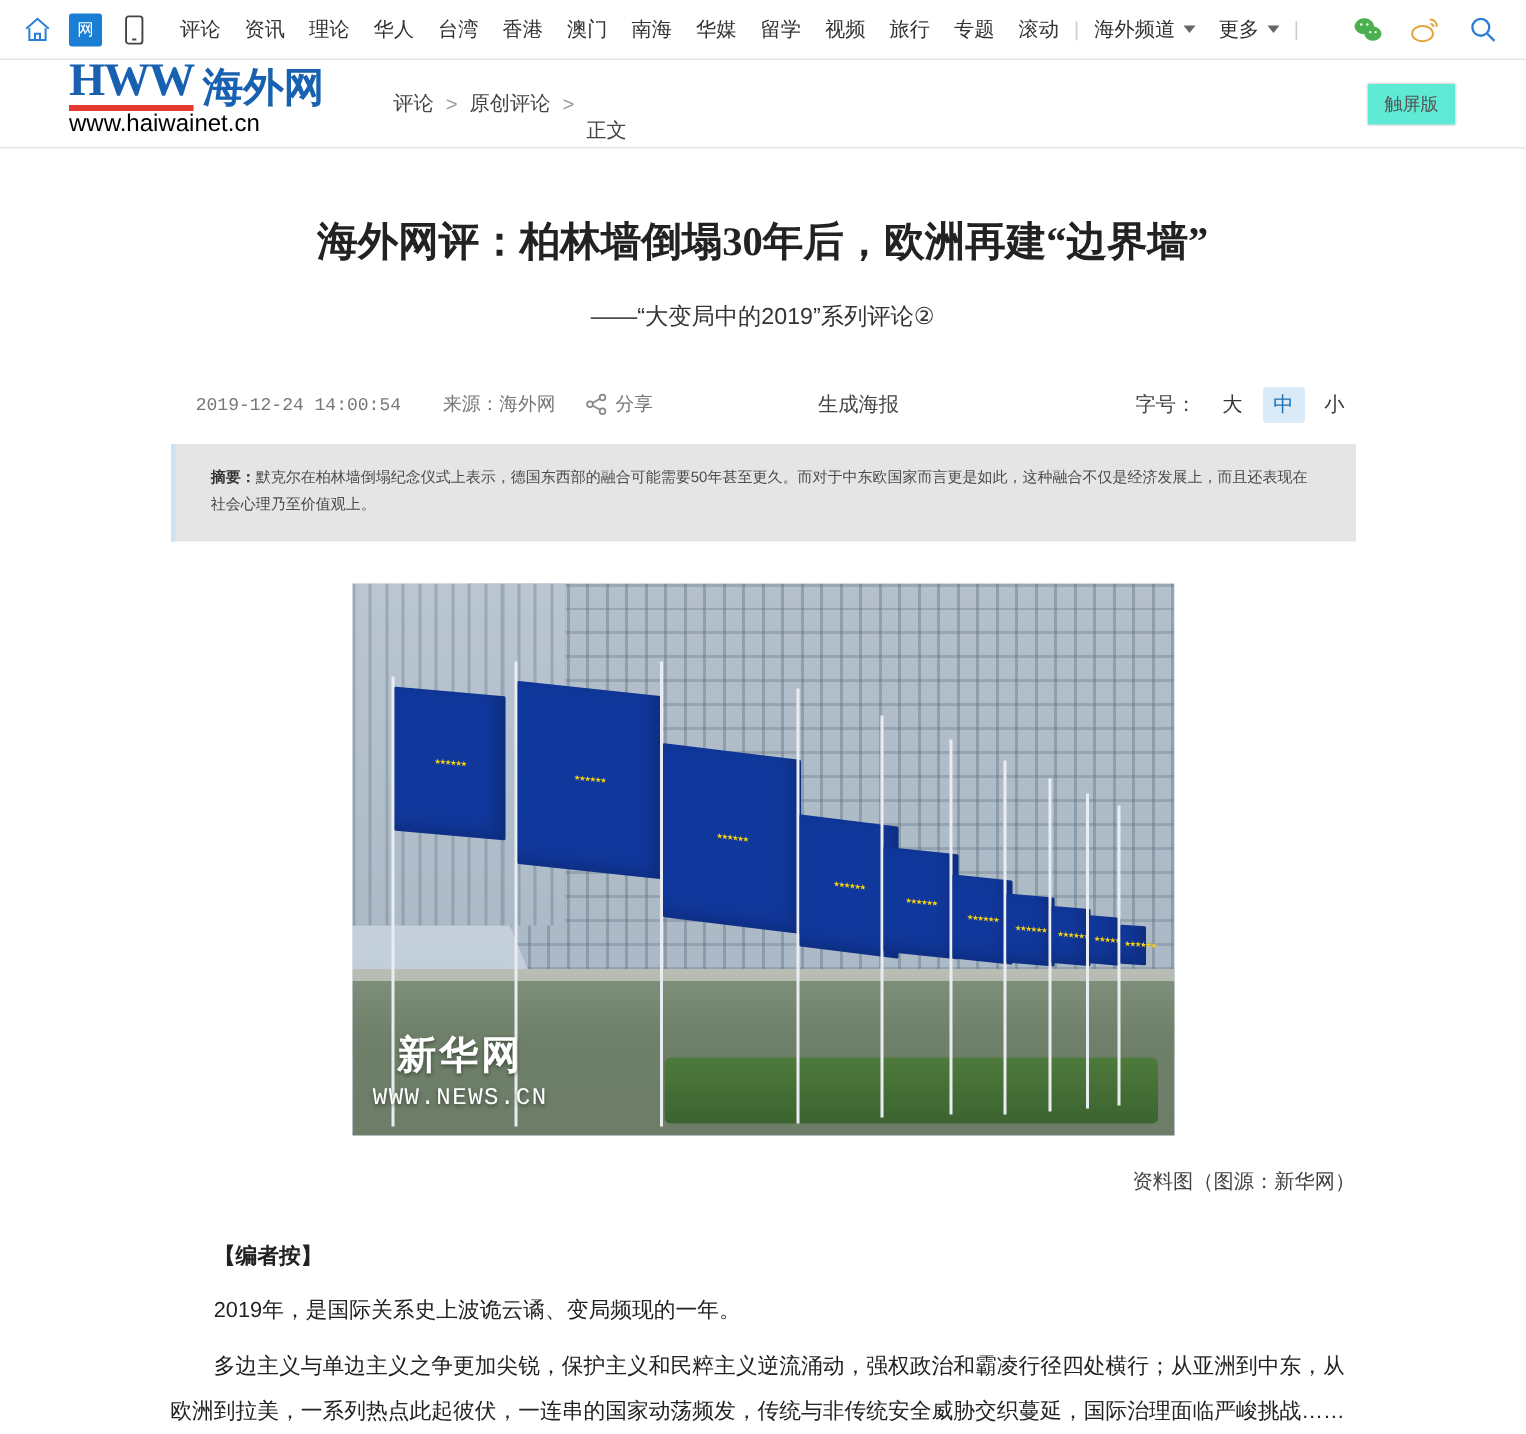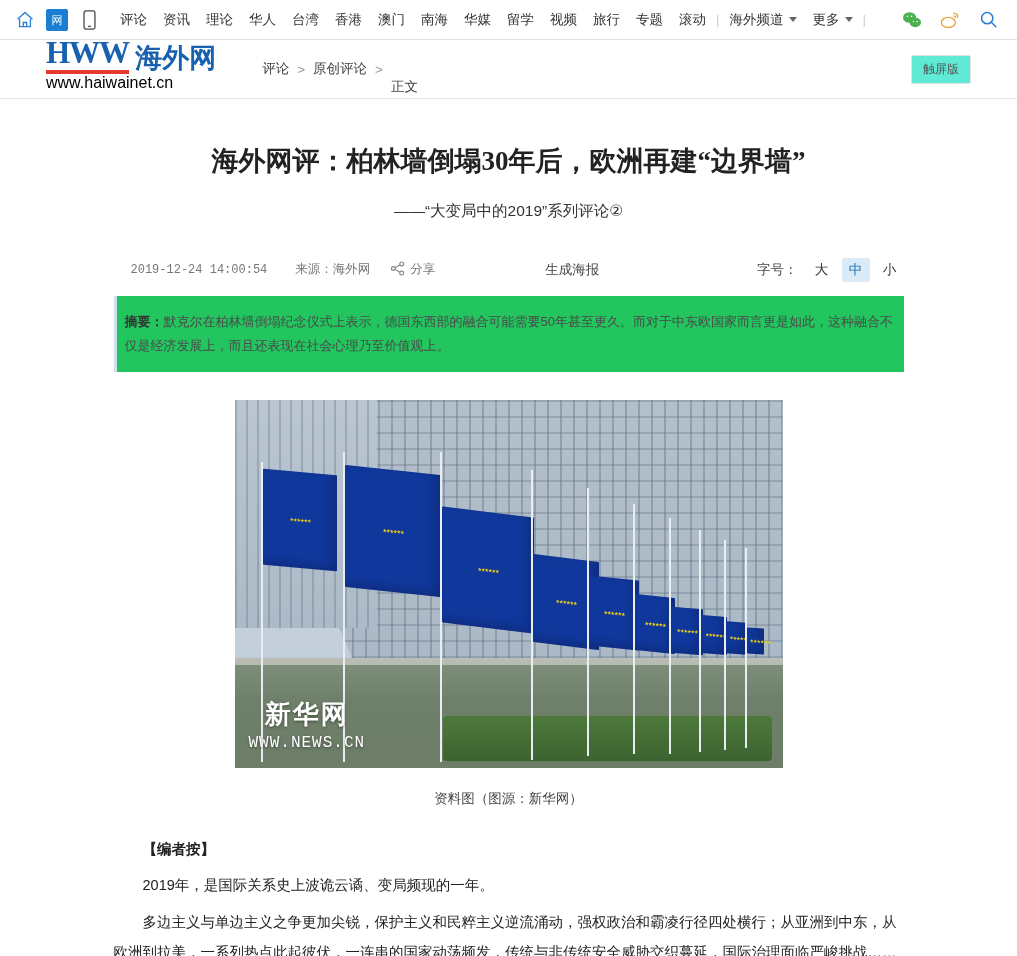--- a/index.html
+++ b/index.html
@@ -100,33 +100,33 @@
     margin-bottom: 30px;
   }
 
   .meta {
     display: flex; align-items: center;
     font-size: 12.5px; color: #777;
     padding: 6px 0 14px 0; position: relative;
   }
   .meta .date { font-family: "Liberation Mono", monospace; font-size: 12px; color: #777; margin-left: 17px; }
   .meta .source { margin-left: 28px; color: #777; }
-  .meta .share { margin-left: 20px; display: flex; align-items: flex-start; gap: 5px; cursor: pointer; color: #777; }
+  .meta .share { margin-left: 20px; display: flex; align-items: center; gap: 5px; cursor: pointer; color: #777; }
   .meta .poster { margin-left: 110px; color: #444; font-size: 13.5px; cursor: pointer; }
   .meta .fontsize { margin-left: auto; display: flex; align-items: center; gap: 6px; }
   .meta .fontsize .lbl { color: #444; font-size: 13.5px; margin-right: 4px; }
   .meta .fs {
     width: 28px; height: 24px; line-height: 24px; text-align: center;
     font-size: 13.5px; color: #333; cursor: pointer; border-radius: 2px;
   }
   .meta .fs.active { background: #dbeaf7; color: #1a6fb5; }
 
   .abstract {
-    background: #22c55e; border-left: 3px solid #cfe0ef;
-    padding: 14px 8px; font-size: 13px; color: #4a4a4a;
+    background: #e5e5e5; border-left: 3px solid #cfe0ef;
+    padding: 14px 24px; font-size: 10px; color: #4a4a4a;
     line-height: 1.85; margin-bottom: 28px;
   }
   .abstract b { color: #333; font-weight: bold; }
 
   .figure { text-align: center; }
   .photo {
     width: 548px; height: 368px; margin: 0 auto;
     position: relative; overflow: hidden;
     background: linear-gradient(180deg,#c8d3dc 0%, #b9c6d2 55%, #9fb0be 100%);
   }
@@ -173,21 +173,21 @@
     position: absolute; left: 14px; bottom: 16px; color: #fff;
     font-family: "Liberation Serif", serif; font-weight: bold;
     font-size: 26px; text-shadow: 0 1px 3px rgba(0,0,0,.45);
     letter-spacing: 2px;
   }
   .watermark small {
     display: block; font-size: 16px; letter-spacing: 1px;
     font-family: Liberation Mono, monospace; font-weight: normal;
     margin-top: 2px;
   }
-  .caption { text-align: center; font-size: 13.5px; color: #444; margin: 22px 0 26px 0; }
+  .caption { text-align: right; font-size: 13.5px; color: #444; margin: 22px 0 26px 0; }
 
   .body-text { font-size: 14.5px; color: #222; line-height: 2.1; }
   .body-text p { margin: 0 0 6px 0; text-indent: 2em; }
   .body-text p.editor { font-weight: bold; }
 </style>
 </head>
 <body>
 
 <div class="topbar">
   <span class="home-icon">

